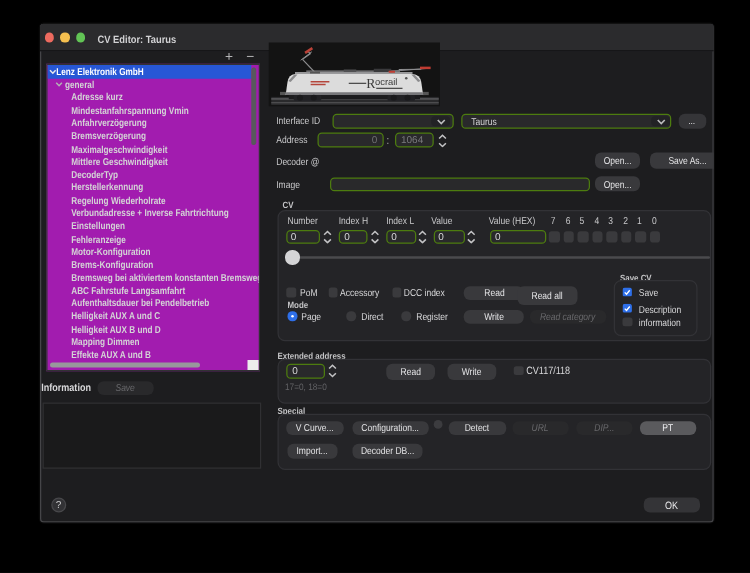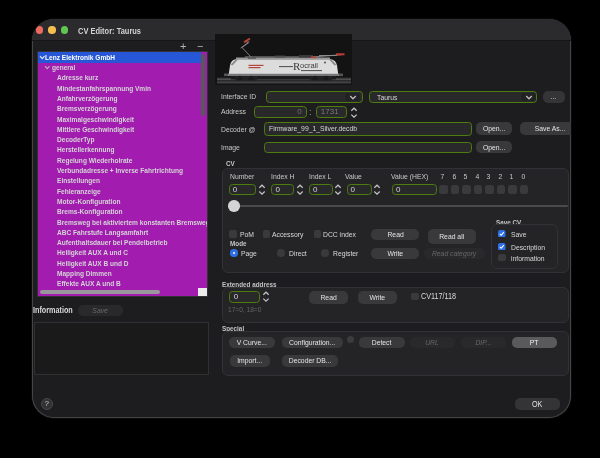--- a/index.html
+++ b/index.html
@@ -1,15 +1,15 @@
 <!DOCTYPE html>
 <html><head><meta charset="utf-8"><style>
 * { margin:0; padding:0; box-sizing:border-box; }
 html,body { width:600px; height:458px; background:#000; font-family:"Liberation Sans",sans-serif; overflow:hidden; }
-#win { position:absolute; left:32px; top:19px; width:539px; height:399px; background:#1d1d1f; border-radius:22px; box-shadow:0 0 0 1px #454548 inset, 0 0 0 1px #0a0a0a; overflow:hidden; }
+#win { position:absolute; left:32px; top:19px; width:539px; height:399px; background:#1d1d1f; border-radius:3px; box-shadow:0 0 0 1px #454548 inset, 0 0 0 1px #0a0a0a; overflow:hidden; }
 .lbl { position:absolute; font-size:8px; color:#c9c9cb; white-space:nowrap; transform:scaleX(0.85); transform-origin:0 50%; }
 .wlbl { position:absolute; font-size:8px; color:#d9d9db; white-space:nowrap; transform:scaleX(0.85); transform-origin:0 50%; }
 .glbl { position:absolute; font-size:7.2px; font-weight:bold; color:#c4c4c6; white-space:nowrap; transform:scaleX(0.88); transform-origin:0 50%; }
 .fld { position:absolute; background:#29292b; border:1px solid #4d7c0f; border-radius:3.5px; font-size:8px; color:#d6d6d8; white-space:nowrap; overflow:hidden; }
 .btn { position:absolute; background:#39393c; border-radius:5px; font-size:8px; font-weight:500; color:#e4e4e6; display:flex; align-items:center; justify-content:center; white-space:nowrap; }
 .btn.dis { background:#29292b; color:#68686b;font-style:italic; }
 .box { position:absolute; background:#242427; border:1px solid #323236; border-radius:6px; }
 .ucb { position:absolute; width:7.5px; height:7.5px; border-radius:2px; background:#3a3a3d; }
 .trow { position:absolute; font-size:8px; font-weight:600; color:#d4d4d6; white-space:nowrap; transform:scaleX(0.82); transform-origin:0 50%; }
 .tx { display:inline-block; transform:scaleX(0.85); }
@@ -140,28 +140,27 @@
  <svg style="position:absolute;left:492.5px;top:75.5px" width="8" height="5" viewBox="0 0 8 5">
       <path d="M1.2 1 L4 3.8 L6.8 1" fill="none" stroke="#bcbcbe" stroke-width="1.3"></path>
     </svg>
  <div class="btn" style="left:511px;top:71.5px;width:21.5px;height:12.5px;background:#353538">
       <span class="tx">...</span>
     </div>
 
  <div class="lbl" style="left:188.5px;top:88.3px">Address</div>
  <div class="fld" style="left:221.8px;top:87px;width:53px;height:12.2px;color:#6f6f72;text-align:right;line-height:10.5px;padding-right:4px">0</div>
  <div style="position:absolute;left:277px;top:87.5px;font-size:9px;color:#9a9a9c">:</div>
- <div class="fld" style="left:283.8px;top:87px;width:31px;height:12.2px;color:#7a7a7d;line-height:10.5px;padding-left:4px">1731</div>
+ <div class="fld" style="left:283.8px;top:87px;width:31px;height:12.2px;color:#7a7a7d;line-height:10.5px;padding-left:4px">1064</div>
  <svg style="position:absolute;left:317.5px;top:87.5px" width="8" height="11.4" viewBox="0 0 8 11.4">
       <path d="M1.3 3.8 L4 1.2 L6.7 3.8" fill="none" stroke="#c2c2c4" stroke-width="1.25"></path>
       <path d="M1.3 7.6 L4 10.2 L6.7 7.6" fill="none" stroke="#c2c2c4" stroke-width="1.25"></path>
     </svg>
 
  <div class="lbl" style="left:188.5px;top:105.7px">Decoder @</div>
- <div class="fld" style="left:232px;top:103px;width:207.6px;height:13.5px;line-height:12px;padding-left:4px"><span class="txl">Firmware_99_1_Silver.decdb</span></div>
  <div class="btn" style="left:444px;top:102.8px;width:36px;height:13.7px">
       <span class="tx">Open...</span>
     </div>
  <div class="btn" style="left:487.6px;top:102.8px;width:61px;height:13.7px">
       <span class="tx">Save As...</span>
     </div>
 
  <div class="lbl" style="left:188.5px;top:124px">Image</div>
  <div class="fld" style="left:232px;top:122.5px;width:207.6px;height:11.3px"></div>
  <div class="btn" style="left:444px;top:122px;width:36px;height:12px">
@@ -218,21 +217,21 @@
 
  <div class="ucb" style="left:197px;top:211px"></div>
  <div class="wlbl" style="left:207.5px;top:210.8px">PoM</div>
  <div class="ucb" style="left:230.5px;top:211px"></div>
  <div class="wlbl" style="left:240px;top:210.8px">Accessory</div>
  <div class="ucb" style="left:281.5px;top:211px"></div>
  <div class="wlbl" style="left:290.5px;top:210.8px">DCC index</div>
  <div class="btn" style="left:339.4px;top:210.1px;width:47.9px;height:11.2px">
       <span class="tx">Read</span>
     </div>
- <div class="btn" style="left:396px;top:210.1px;width:47.9px;height:15px">
+ <div class="btn" style="left:382px;top:210.1px;width:47.9px;height:15px">
       <span class="tx">Read all</span>
     </div>
 
  <div class="glbl" style="left:197.5px;top:219.5px">Mode</div>
  <div style="position:absolute;left:198px;top:230.2px;width:7.5px;height:7.5px;border-radius:50%;background:#2e6fe9"></div>
  <div style="position:absolute;left:200.5px;top:232.7px;width:2.5px;height:2.5px;border-radius:50%;background:#fff"></div>
  <div class="wlbl" style="left:208.5px;top:229.8px">Page</div>
  <div style="position:absolute;left:245px;top:230.2px;width:7.5px;height:7.5px;border-radius:50%;background:#3a3a3d"></div>
  <div class="wlbl" style="left:256.5px;top:229.8px">Direct</div>
  <div style="position:absolute;left:289.3px;top:230.2px;width:7.5px;height:7.5px;border-radius:50%;background:#3a3a3d"></div>

